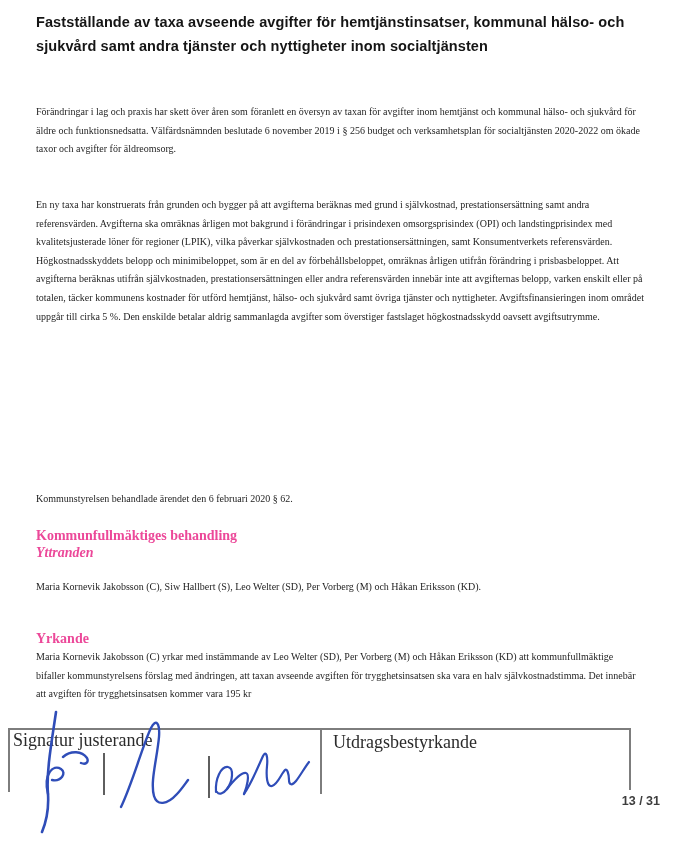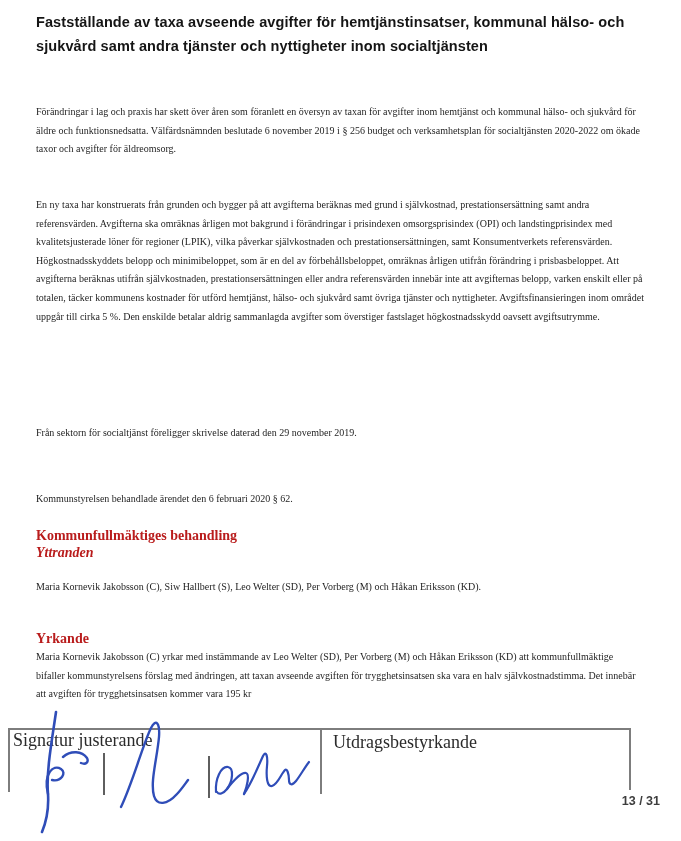--- a/index.html
+++ b/index.html
@@ -39,21 +39,21 @@
     color: #1e1e1e;
   }
   .heading {
     position: absolute;
     left: 36px;
     width: 608px;
     margin: 0;
     font-size: 14px;
     line-height: 18px;
     font-weight: 700;
-    color: #b91c1c;
+    color: #ec4899;
   }
   .pos-p1 { top: 103px; }
   .pos-p2 { top: 196px; }
   .pos-s0 { top: 424px; }
   .pos-s1 { top: 456px; }
   .pos-s2 { top: 490px; }
   .pos-h1 { top: 527px; }
   .pos-h2 { top: 544px; font-style: italic; }
   .pos-yttranden { top: 578px; }
   .pos-h3 { top: 630px; }
@@ -103,21 +103,20 @@
 </head>
 <body>
 
 <div class="page">
 
   <h1 class="title">Fastställande av taxa avseende avgifter för hemtjänstinsatser, kommunal hälso- och sjukvård samt andra tjänster och nyttigheter inom socialtjänsten</h1>
 
   <p class="body pos-p1">Förändringar i lag och praxis har skett över åren som föranlett en översyn av taxan för avgifter inom hemtjänst och kommunal hälso- och sjukvård för äldre och funktionsnedsatta. Välfärdsnämnden beslutade 6 november 2019 i § 256 budget och verksamhetsplan för socialtjänsten 2020-2022 om ökade taxor och avgifter för äldreomsorg.</p>
   <p class="body pos-p2">En ny taxa har konstruerats från grunden och bygger på att avgifterna beräknas med grund i självkostnad, prestationsersättning samt andra referensvärden. Avgifterna ska omräknas årligen mot bakgrund i förändringar i prisindexen omsorgsprisindex (OPI) och landstingprisindex med kvalitetsjusterade löner för regioner (LPIK), vilka påverkar självkostnaden och prestationsersättningen, samt Konsumentverkets referensvärden. Högkostnadsskyddets belopp och minimibeloppet, som är en del av förbehållsbeloppet, omräknas årligen utifrån förändring i prisbasbeloppet. Att avgifterna beräknas utifrån självkostnaden, prestationsersättningen eller andra referensvärden innebär inte att avgifternas belopp, varken enskilt eller på totalen, täcker kommunens kostnader för utförd hemtjänst, hälso- och sjukvård samt övriga tjänster och nyttigheter. Avgiftsfinansieringen inom området uppgår till cirka 5 %. Den enskilde betalar aldrig sammanlagda avgifter som överstiger fastslaget högkostnadsskydd oavsett avgiftsutrymme.</p>
 
-  <p class="body pos-s0">Från sektorn för socialtjänst föreligger skrivelse daterad den 29 november 2019.</p>
   <p class="body pos-s2">Kommunstyrelsen behandlade ärendet den 6 februari 2020 § 62.</p>
 
   <h2 class="heading pos-h1">Kommunfullmäktiges behandling</h2>
 
   <h3 class="heading pos-h2">Yttranden</h3>
   <p class="body pos-yttranden">Maria Kornevik Jakobsson (C), Siw Hallbert (S), Leo Welter (SD), Per Vorberg (M) och Håkan Eriksson (KD).</p>
 
   <h3 class="heading pos-h3">Yrkande</h3>
   <p class="body pos-yrkande">Maria Kornevik Jakobsson (C) yrkar med instämmande av Leo Welter (SD), Per Vorberg (M) och Håkan Eriksson (KD) att kommunfullmäktige bifaller kommunstyrelsens förslag med ändringen, att taxan avseende avgiften för trygghetsinsatsen ska vara en halv självkostnadstimma. Det innebär att avgiften för trygghetsinsatsen kommer vara 195 kr</p>
 

